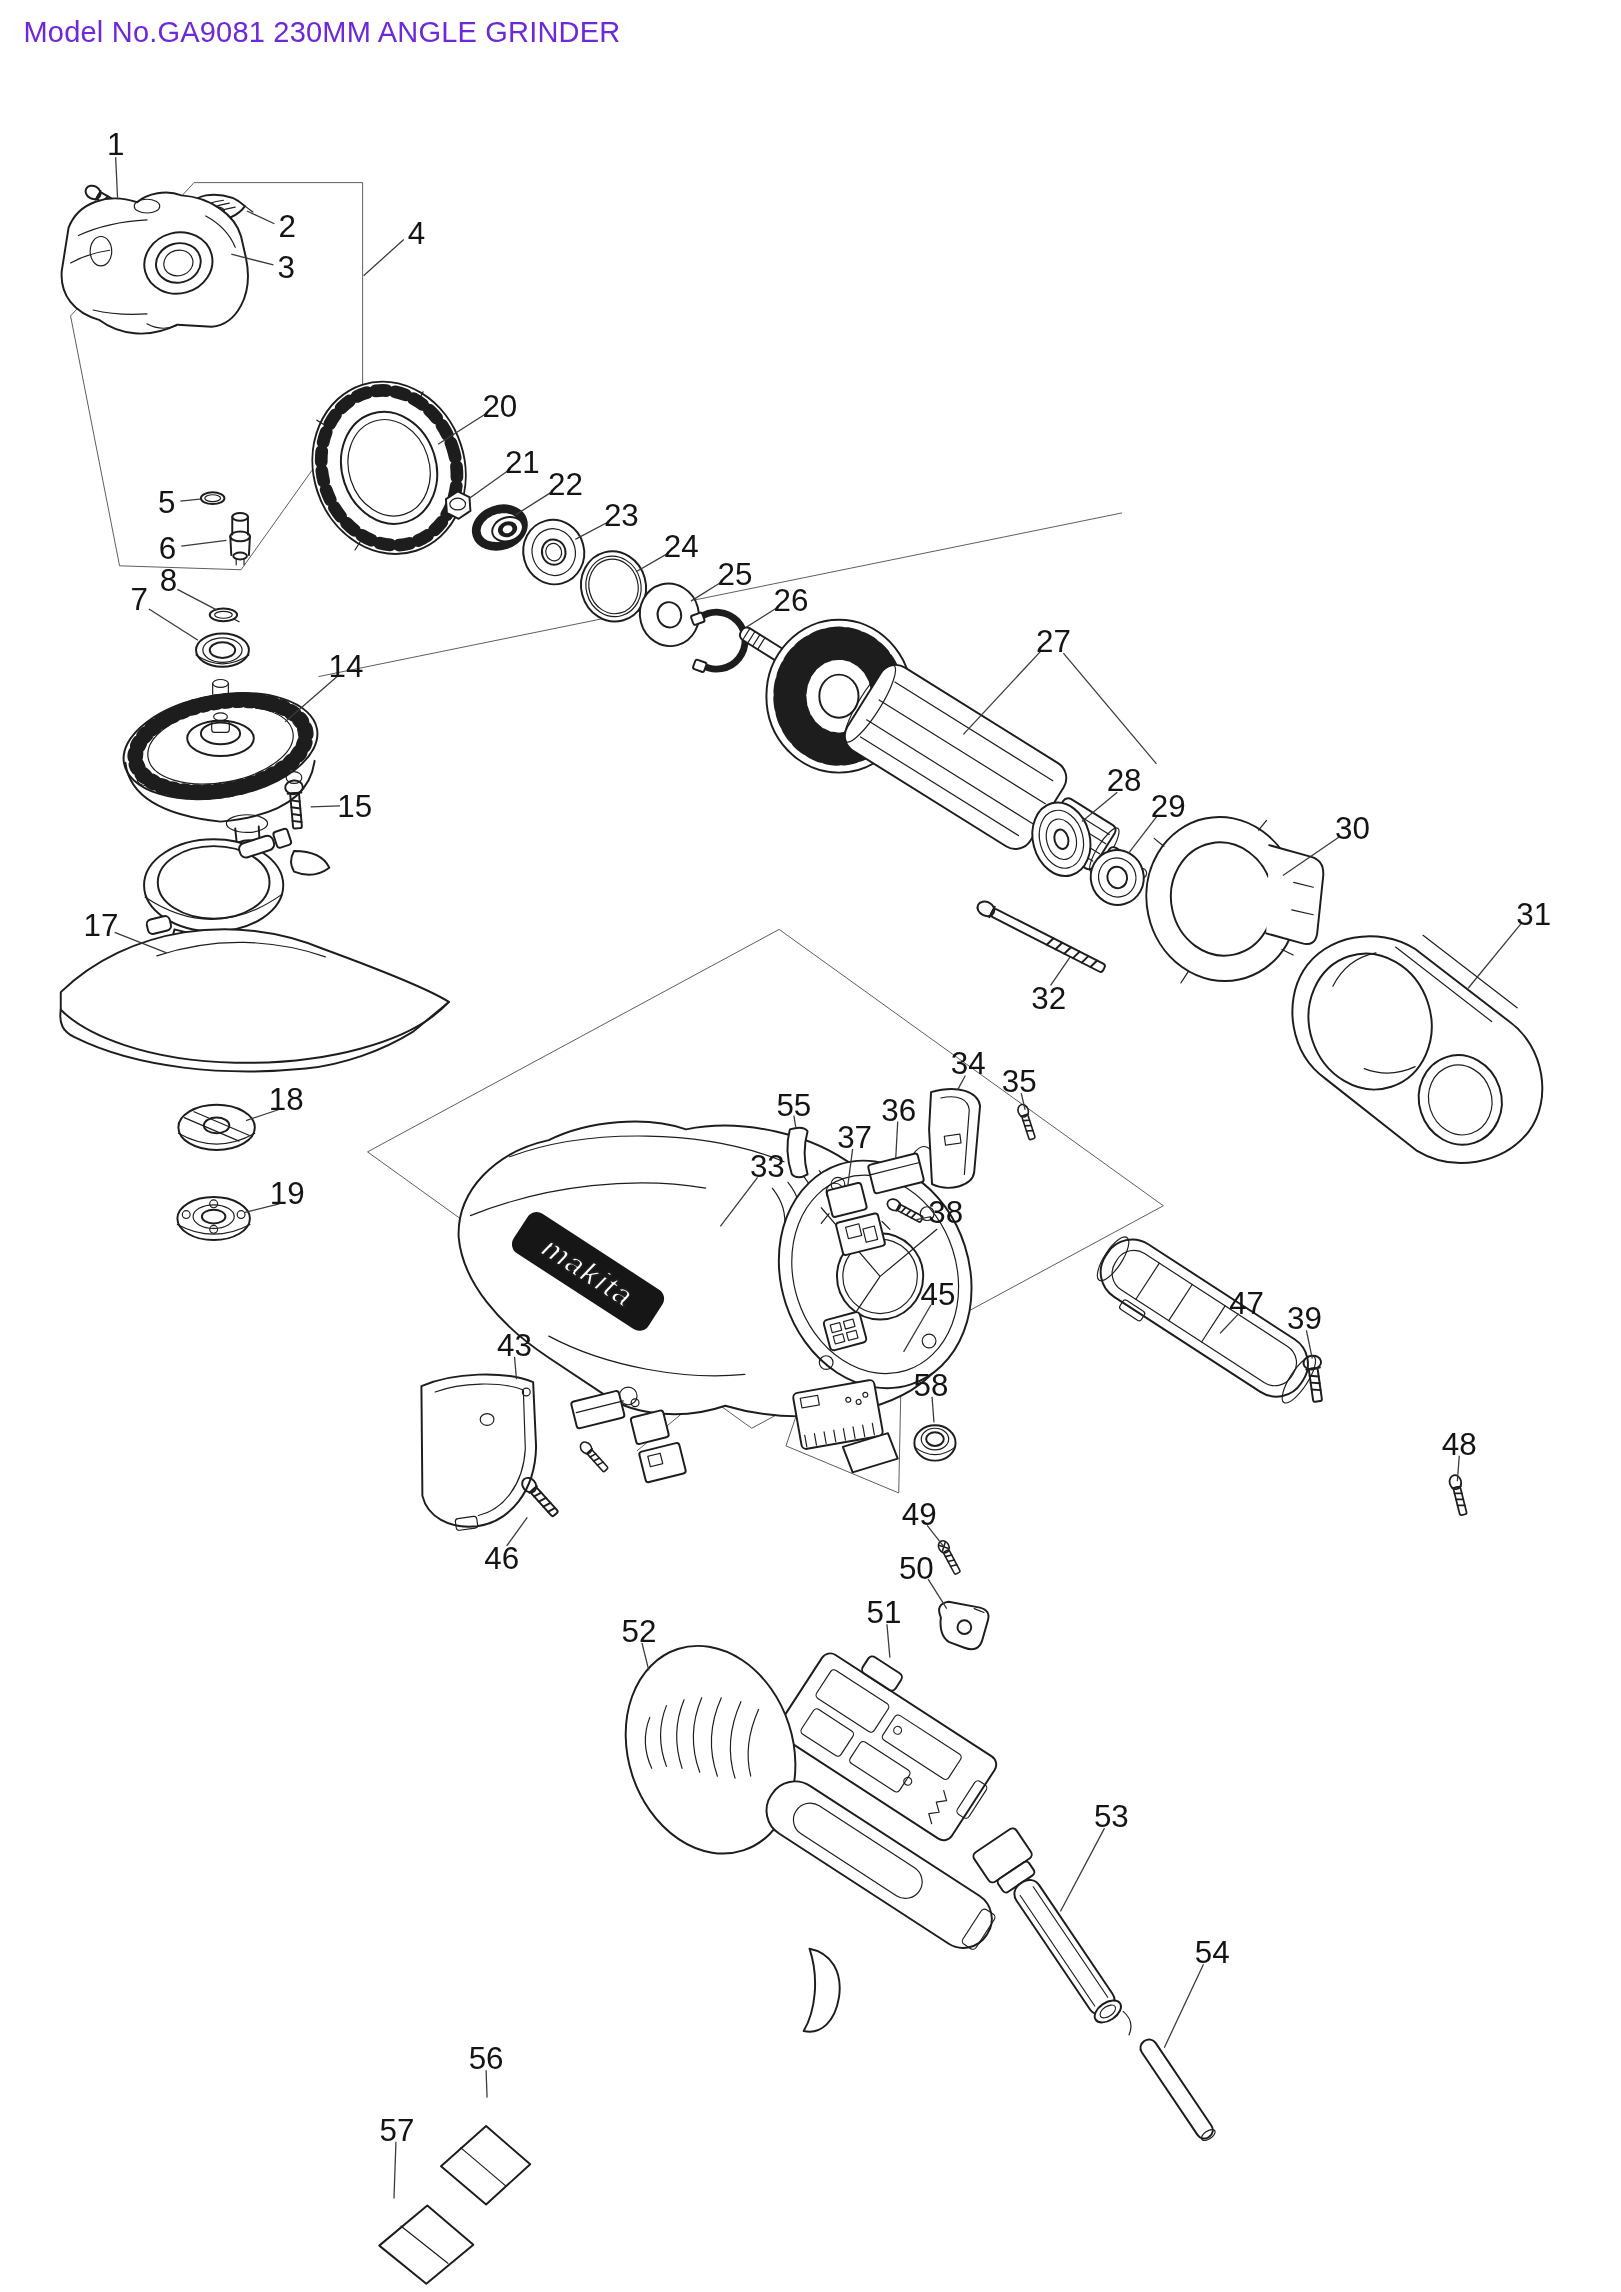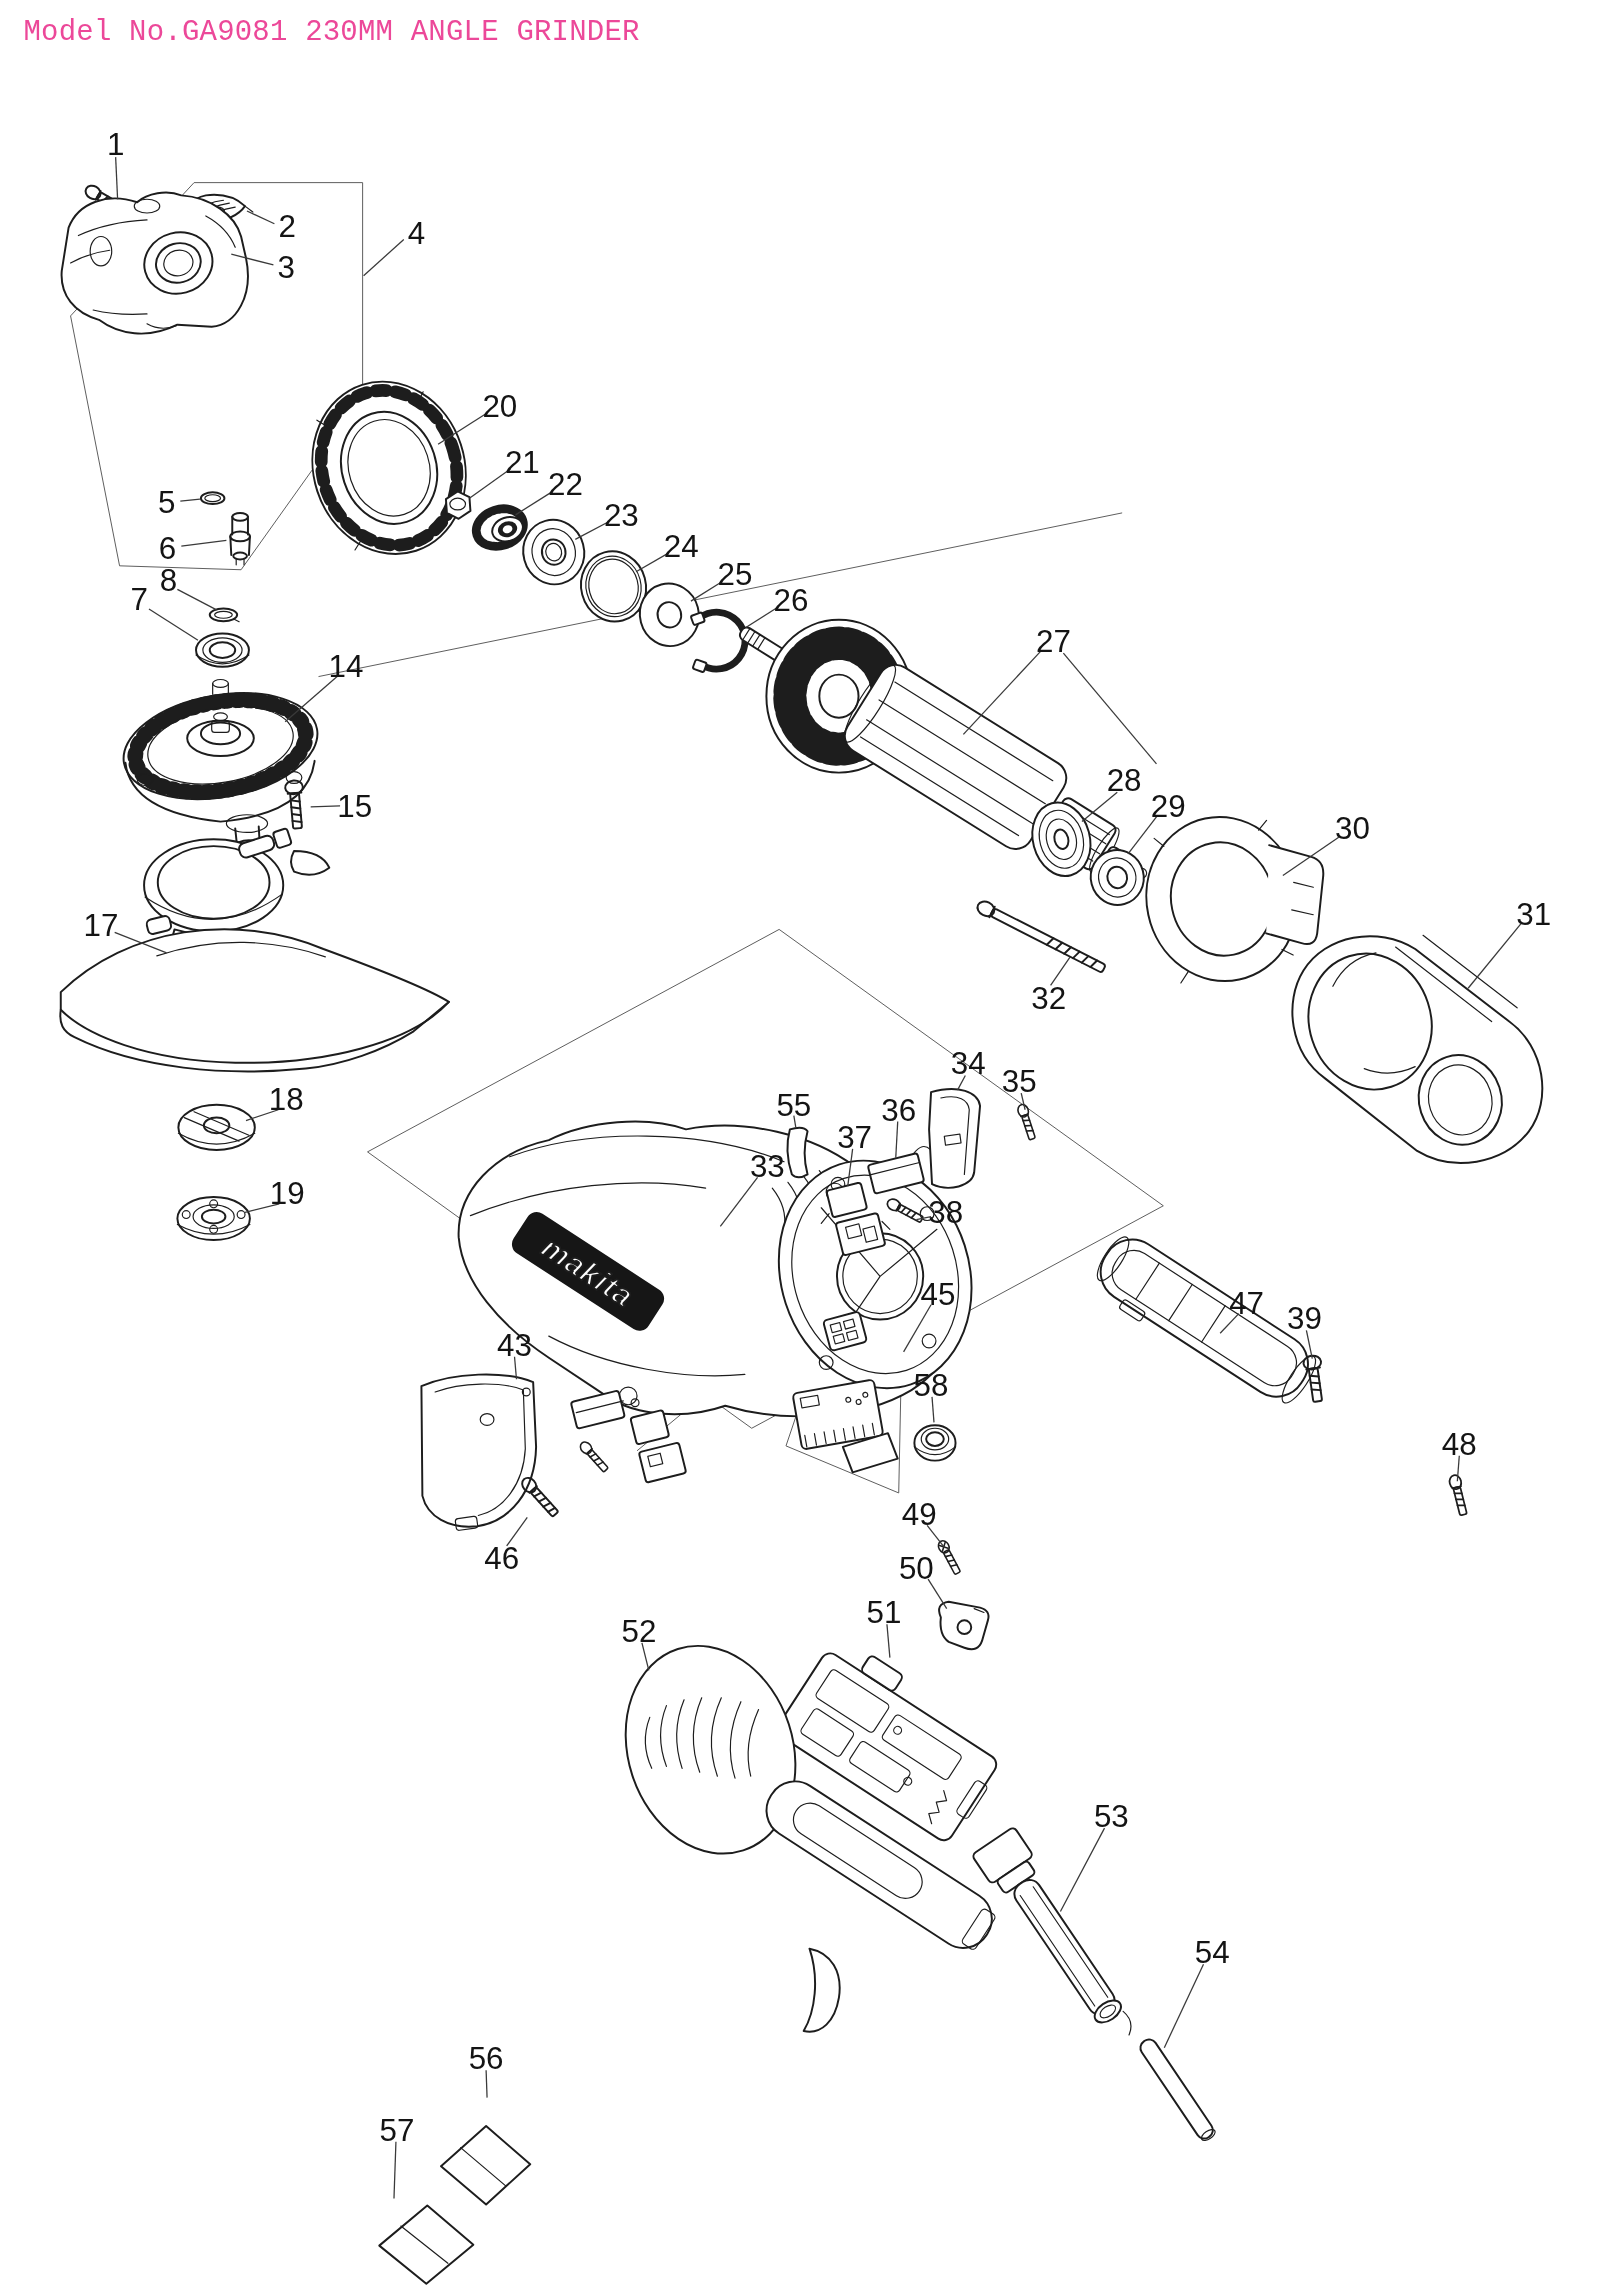--- a/index.html
+++ b/index.html
@@ -1,19 +1,19 @@
 <!DOCTYPE html>
 <html><head>
 <meta charset="utf-8">
 <style>
   html,body{margin:0;padding:0;background:#fff;}
   .canvas{position:relative;width:1621px;height:2293px;background:#fff;overflow:hidden;
           font-family:"Liberation Sans",sans-serif;}
-  .page-title{position:absolute;left:23.5px;top:15.7px;font-size:29px;color:#ec4899;
-              letter-spacing:0.2px;font-family:Liberation Mono, monospace;}
+  .page-title{position:absolute;left:23.5px;top:15.7px;font-size:29px;color:#6d28d9;
+              letter-spacing:0.2px;font-family:Liberation Sans, sans-serif;}
   svg{position:absolute;left:0;top:0;display:block;}
   .s2{stroke:#1d1d1d;stroke-width:2;fill:none;stroke-linecap:round;stroke-linejoin:round;}
   .s1{stroke:#1d1d1d;stroke-width:1.2;fill:none;stroke-linecap:round;stroke-linejoin:round;}
   .fw{fill:#ffffff;stroke:#1d1d1d;stroke-width:2;stroke-linejoin:round;}
   .construct{stroke:#5a5a5a;stroke-width:1;fill:none;}
   .leader{stroke:#3a3a3a;stroke-width:1.3;fill:none;}
   .part-num{font-family:"Liberation Sans",sans-serif;font-size:32px;fill:#141414;}
   .dashband{stroke:#1d1d1d;fill:none;}
   .logo-text{font-family:"Liberation Sans",sans-serif;font-weight:bold;font-style:italic;
              font-size:31px;fill:#fff;letter-spacing:1px;}

